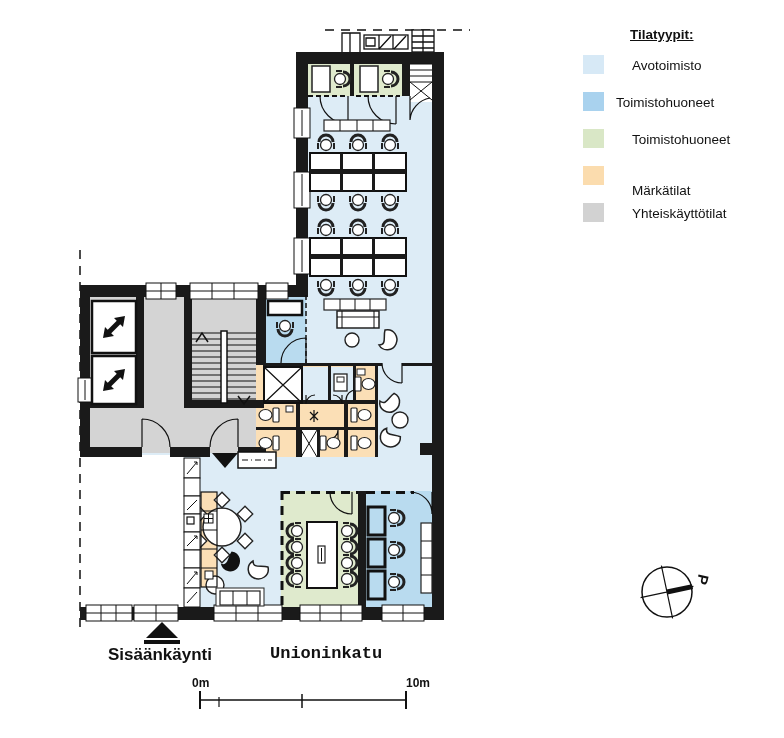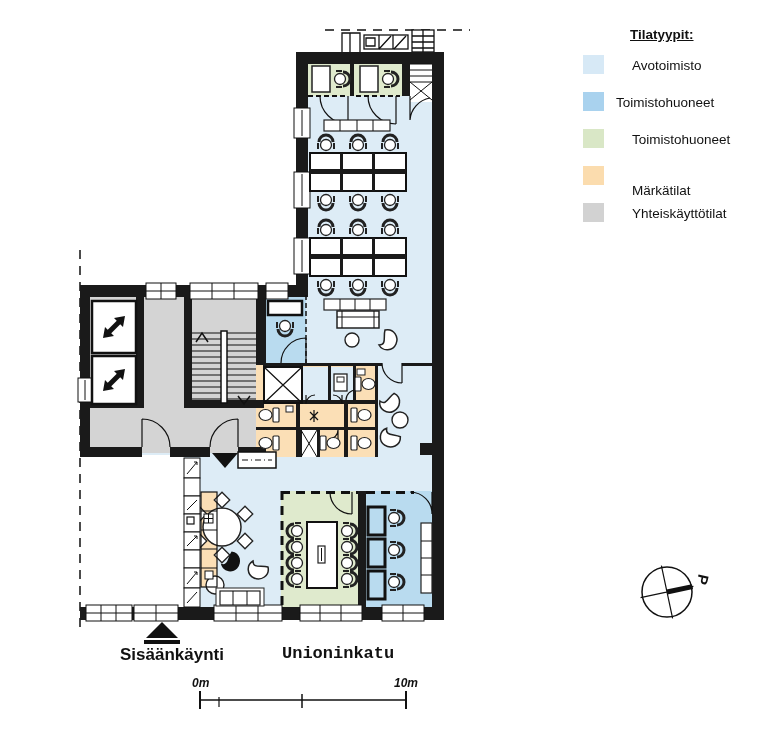--- a/index.html
+++ b/index.html
@@ -19,22 +19,22 @@
   .f-meet{fill:var(--meeting-rooms);}
   .f-wet{fill:var(--wet-rooms);}
   .f-shared{fill:var(--shared-spaces);}
   .f-wall{fill:var(--wall);}
   .f-white{fill:#ffffff;}
   .ln{stroke:#111;fill:none;}
   .txt{position:absolute;color:#111;}
   .legend-title{font-size:13.5px;font-weight:bold;text-decoration:underline;}
   .legend-label{font-size:13.5px;font-weight:normal;}
   .legend-swatch{position:absolute;width:21px;height:19px;}
-  .big-label{font-size:17px;font-weight:bold;margin-left:12px;}
-  .scale-label{font-size:12px;font-weight:bold;font-style:italic;}
+  .big-label{font-size:17px;font-weight:bold;}
+  .scale-label{font-size:12px;font-weight:bold;}
   .north-label{font-size:15px;font-weight:bold;transform:rotate(103deg);}
 </style>
 </head>
 <body>
 
 <div id="canvas">
 
 <svg width="784" height="738" viewBox="0 0 784 738">
   <defs>
     <g id="ochair">
@@ -374,16 +374,16 @@
   <div class="legend-swatch" style="left: 583px; top: 166px; background: rgb(251, 220, 174);"></div>
   <div class="txt legend-label" style="left:632px;top:183px;">Märkätilat</div>
 
   <div class="legend-swatch" style="left: 583px; top: 203px; background: rgb(210, 210, 210);"></div>
   <div class="txt legend-label" style="left:632px;top:206px;text-align:center;">Yhteiskäyttötilat</div>
 </div>
 
 <div class="txt big-label" style="left:108px;top:645px;">Sisäänkäynti</div>
 <div class="txt big-label" style="left:270px;top:644px;font-family:Liberation Mono, monospace;">Unioninkatu</div>
 <div class="txt scale-label" style="left:192px;top:676px;">0m</div>
-<div class="txt scale-label" style="left:394px;top:676px;">10m</div>
+<div class="txt scale-label" style="left:406px;top:676px;">10m</div>
 <div class="txt north-label" style="left:698px;top:571px;">P</div>
 
 </div>
 
 </body></html>

